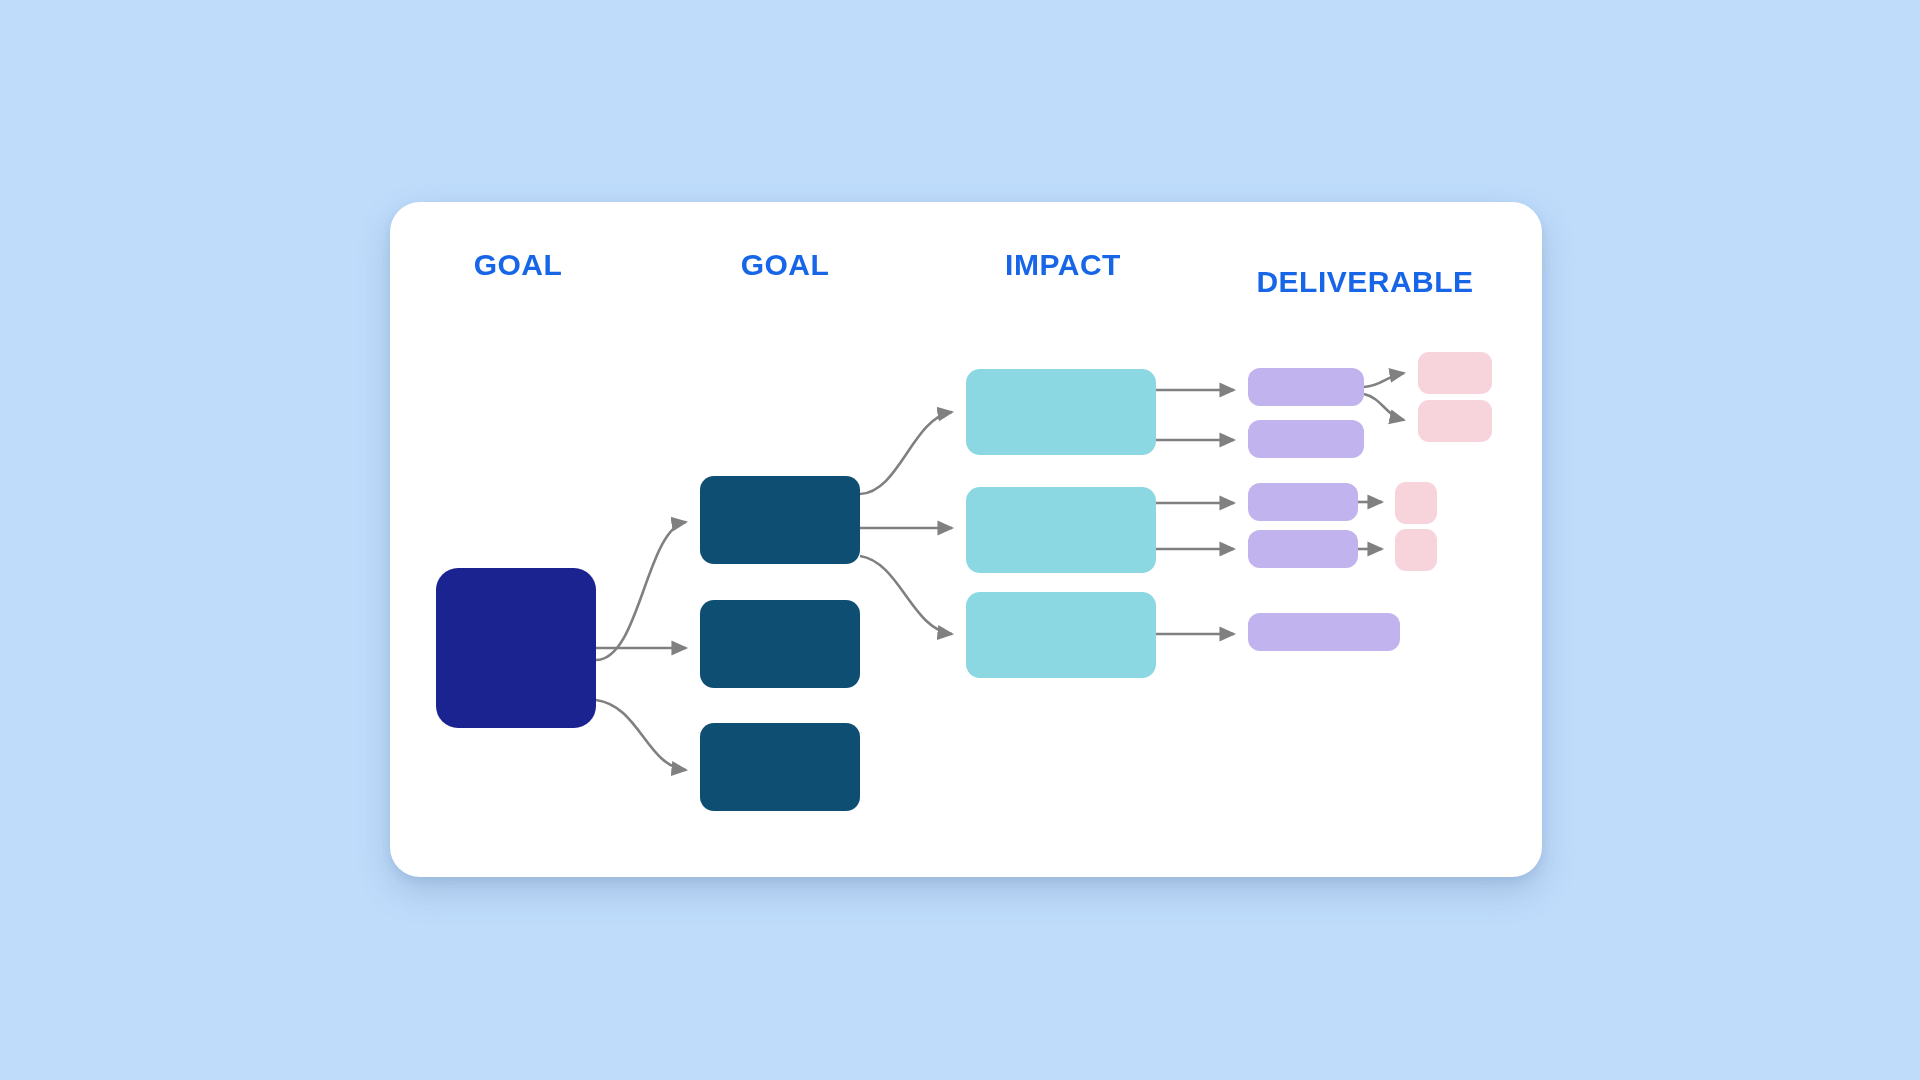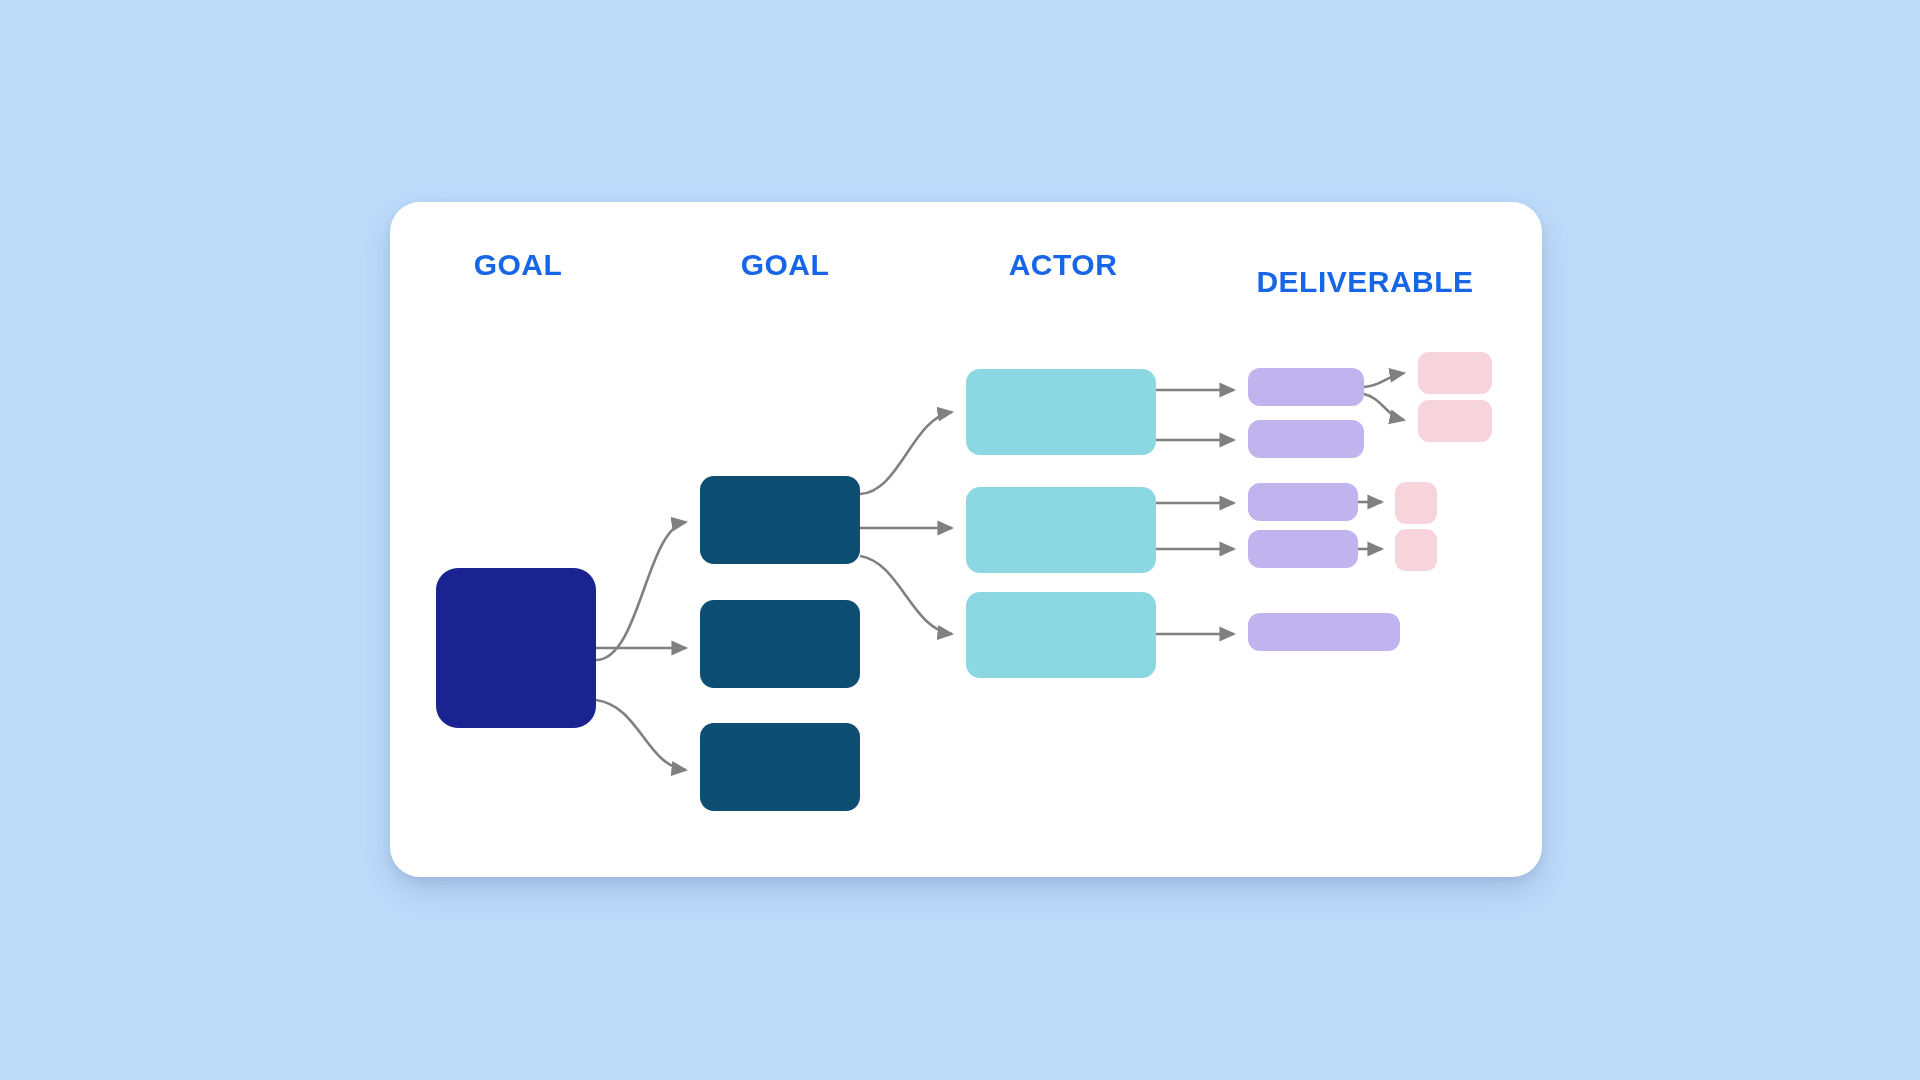--- a/index.html
+++ b/index.html
@@ -99,21 +99,21 @@
       <path d="M1364,394 C1382,398 1386,416 1404,420"></path>
 
       <path d="M1358,502 L1382,502"></path>
       <path d="M1358,549 L1382,549"></path>
     </g>
   </svg>
 
   <div id="headers">
     <div class="col-header" style="left:518px; top:248px;">GOAL</div>
     <div class="col-header" style="left:785px; top:248px;">GOAL</div>
-    <div class="col-header" style="left:1063px; top:248px;">ACTOR</div>
+    <div class="col-header" style="left:1063px; top:248px;">IMPACT</div>
     <div class="col-header" style="left:1365px; top:265px;">DELIVERABLE</div>
   </div>
 
   <div class="node node-goal" style="left:436px; top:568px; width:160px; height:160px;"></div>
 
   <div class="node node-actor" style="left:700px; top:476px; width:160px; height:88px;"></div>
   <div class="node node-actor" style="left:700px; top:600px; width:160px; height:88px;"></div>
   <div class="node node-actor" style="left:700px; top:723px; width:160px; height:88px;"></div>
 
   <div class="node node-impact" style="left:966px; top:369px; width:190px; height:86px;"></div>

